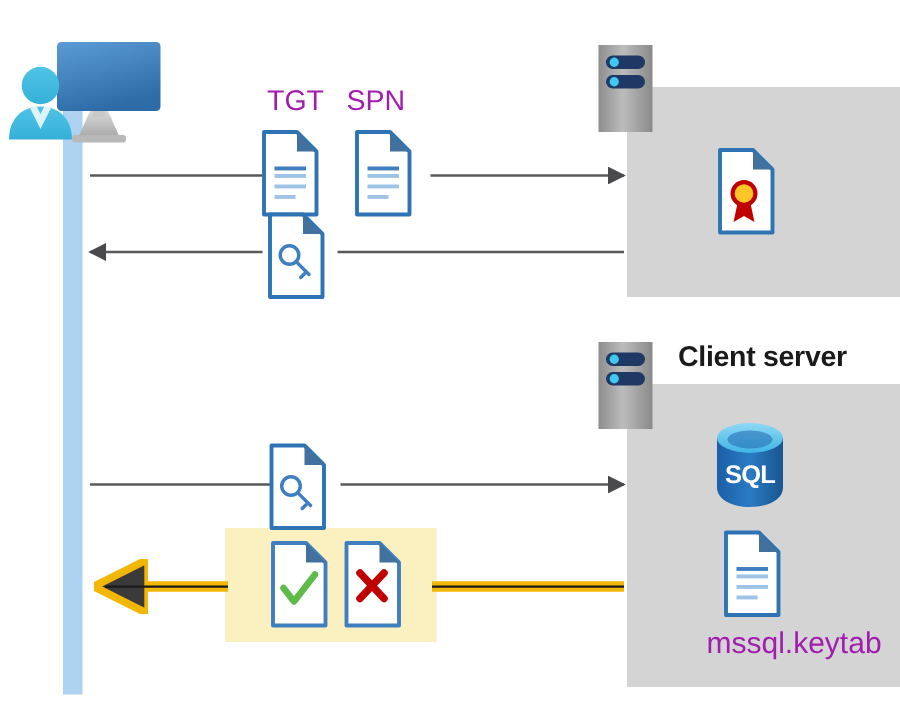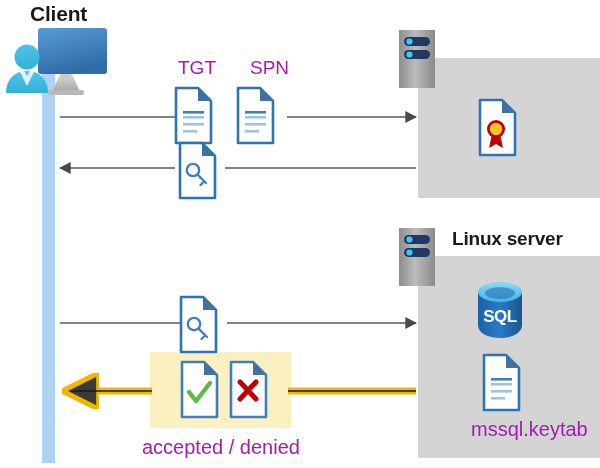--- a/index.html
+++ b/index.html
@@ -35,21 +35,21 @@
   }
   #linux-title {
     left: 452px; top: 228px;
     font-size: 19px;
   }
   .plain-label {
     color: #a21caf;
     font-size: 19px;
   }
   #tgt-label { left: 178px; top: 57px; }
-  #spn-label { left: 250px; top: 57px; text-align: right; }
+  #spn-label { left: 231px; top: 57px; text-align: right; }
   #keytab-label { left: 440px; top: 418px; font-size: 20px; margin-left: 31px; }
   #accepted-denied { left: 142px; top: 436px; font-size: 20px; }
 
   
   .gray-panel { background: #d4d4d4; }
   #dc-panel    { left: 418px; top: 58px;  width: 182px; height: 140px; }
   #linux-panel { left: 418px; top: 256px; width: 182px; height: 202px; }
 
   
   #client-lifeline {
@@ -242,26 +242,24 @@
     </g>
 
     <g>
       <path d="M231,362 L253,362 L266,375 L266,417 L231,417 Z" fill="#ffffff" stroke="#3f7fc1" stroke-width="2.6" stroke-linejoin="round"></path>
       <path d="M253,362 L266,375 L253,375 Z" fill="#41719c"></path>
       <path d="M240,382 L256,399 M256,382 L240,399" fill="none" stroke="#c00000" stroke-width="5" stroke-linecap="round"></path>
     </g>
 
   </svg>
 
-  <div class="abs title-bold" id="client-title">Client</div>
-
-
-  <div class="abs title-bold" id="linux-title">Linux server</div>
+
+
+  <div class="abs title-bold" id="linux-title">Client server</div>
 
   <div class="abs plain-label" id="tgt-label">TGT</div>
 
   <div class="abs plain-label" id="spn-label">SPN</div>
 
   <div class="abs plain-label" id="keytab-label">mssql.keytab</div>
 
-  <div class="abs plain-label" id="accepted-denied">accepted / denied</div>
 
 </div>
 
 </body></html>

